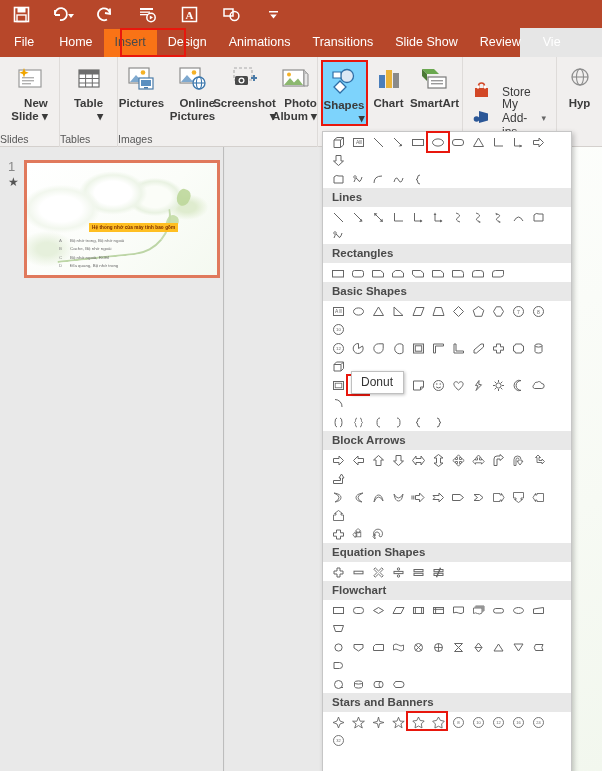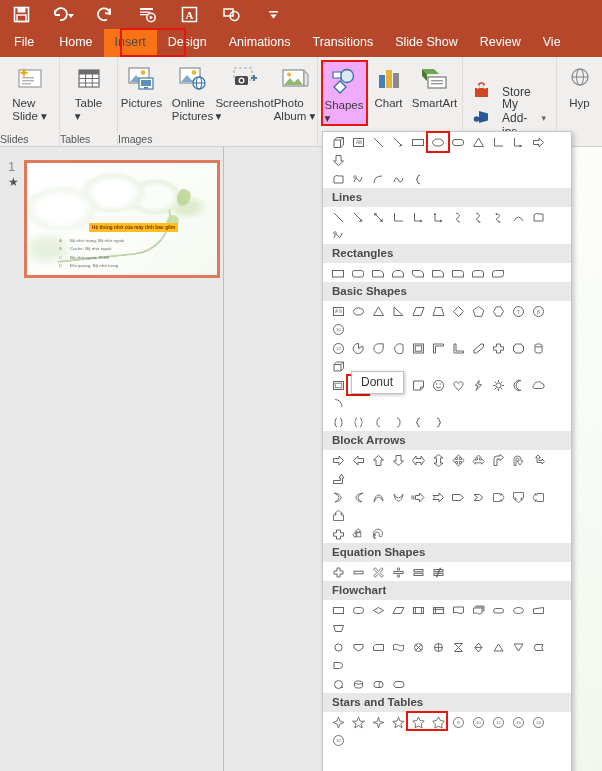--- a/index.html
+++ b/index.html
@@ -16,21 +16,21 @@
     display:flex; align-items:center;
   }
   .qat-btn {
     width:42px; height:28px; display:flex; align-items:center; justify-content:center;
     color:#ffffff;
   }
   .qat-btn svg { display:block; }
 
   
   .tabs {
-    position:absolute; left:0; top:28px; width:602px; height:29px;
+    position:absolute; left:0; top:28px; width:520px; height:29px;
     background:#b7472a; display:flex; align-items:flex-end;
     font-size:12.5px;
   }
   .tab {
     color:#ffffff; padding:5px 11px 6px 11px; white-space:nowrap;
     line-height:17px;
   }
   .tab.file { padding-left:14px; padding-right:14px; }
   .tab.active {
     background:#f97316; color:#4a4a4a;
@@ -56,25 +56,26 @@
     position:absolute; bottom:2px; left:0; width:100%;
     text-align:left; font-size:10.5px; color:#575757;
   }
   .rgroup-items { display:flex; align-items:flex-start; height:68px; }
   .bigbtn {
     width:58px; display:flex; flex-direction:column; align-items:center;
     padding-top:3px; cursor:default;
   }
   .bigbtn .ico { height:32px; display:flex; align-items:center; justify-content:center; }
   .bigbtn .lbl {
-    font-size:11.5px; color:#3b3b3b; text-align:left; line-height:12.5px;
+    font-size:11.5px; color:#3b3b3b; text-align:right; line-height:12.5px;
     margin-top:2px;
+    font-weight:bold;
   }
   .bigbtn.sel {
-    background:#f0abfc; border:2.5px solid #e8170d;
+    background:#7dd3fc; border:2.5px solid #e8170d;
   }
   .smallbtn {
     display:flex; align-items:center; gap:12px;
     font-size:12px; color:#3b3b3b; padding:3px 6px; height:26px;
   }
   .smallcol { display:flex; flex-direction:column; justify-content:center; padding-top:6px; }
 
   
   .slidepane {
     position:absolute; left:0; top:147px; width:224px; bottom:0;
@@ -1260,21 +1261,21 @@
           <path d="M9 3.5 A2 3 0 0 0 9 9.5" fill="none" stroke="#666" stroke-width=".9"></path>
         </svg>
       </div>
     <div class="sh">
         <svg width="13" height="13" viewBox="0 0 13 13">
           <path d="M3.5 3.5 H9 A3 3 0 0 1 9 9.5 H3.5 L1.5 6.5 Z" fill="none" stroke="#666" stroke-width="1"></path>
         </svg>
       </div>
   </div>
 
-  <div class="cat">Stars and Tables</div>
+  <div class="cat">Stars and Banners</div>
   <div class="shapes-row" style="position:relative;">
     <div class="sh">
         <svg width="13" height="13" viewBox="0 0 13 13">
           <path d="M6.5 1 L8 5 L12 6.5 L8 8 L6.5 12 L5 8 L1 6.5 L5 5 Z" fill="none" stroke="#666" stroke-width=".9"></path>
         </svg>
       </div>
     <div class="sh">
         <svg width="13" height="13" viewBox="0 0 13 13">
           <path d="M6.5 1 L8.1 5.2 L12.4 5.2 L8.9 7.9 L10.3 12 L6.5 9.5 L2.7 12 L4.1 7.9 L.6 5.2 L4.9 5.2 Z" fill="none" stroke="#666" stroke-width=".9"></path>
         </svg>

